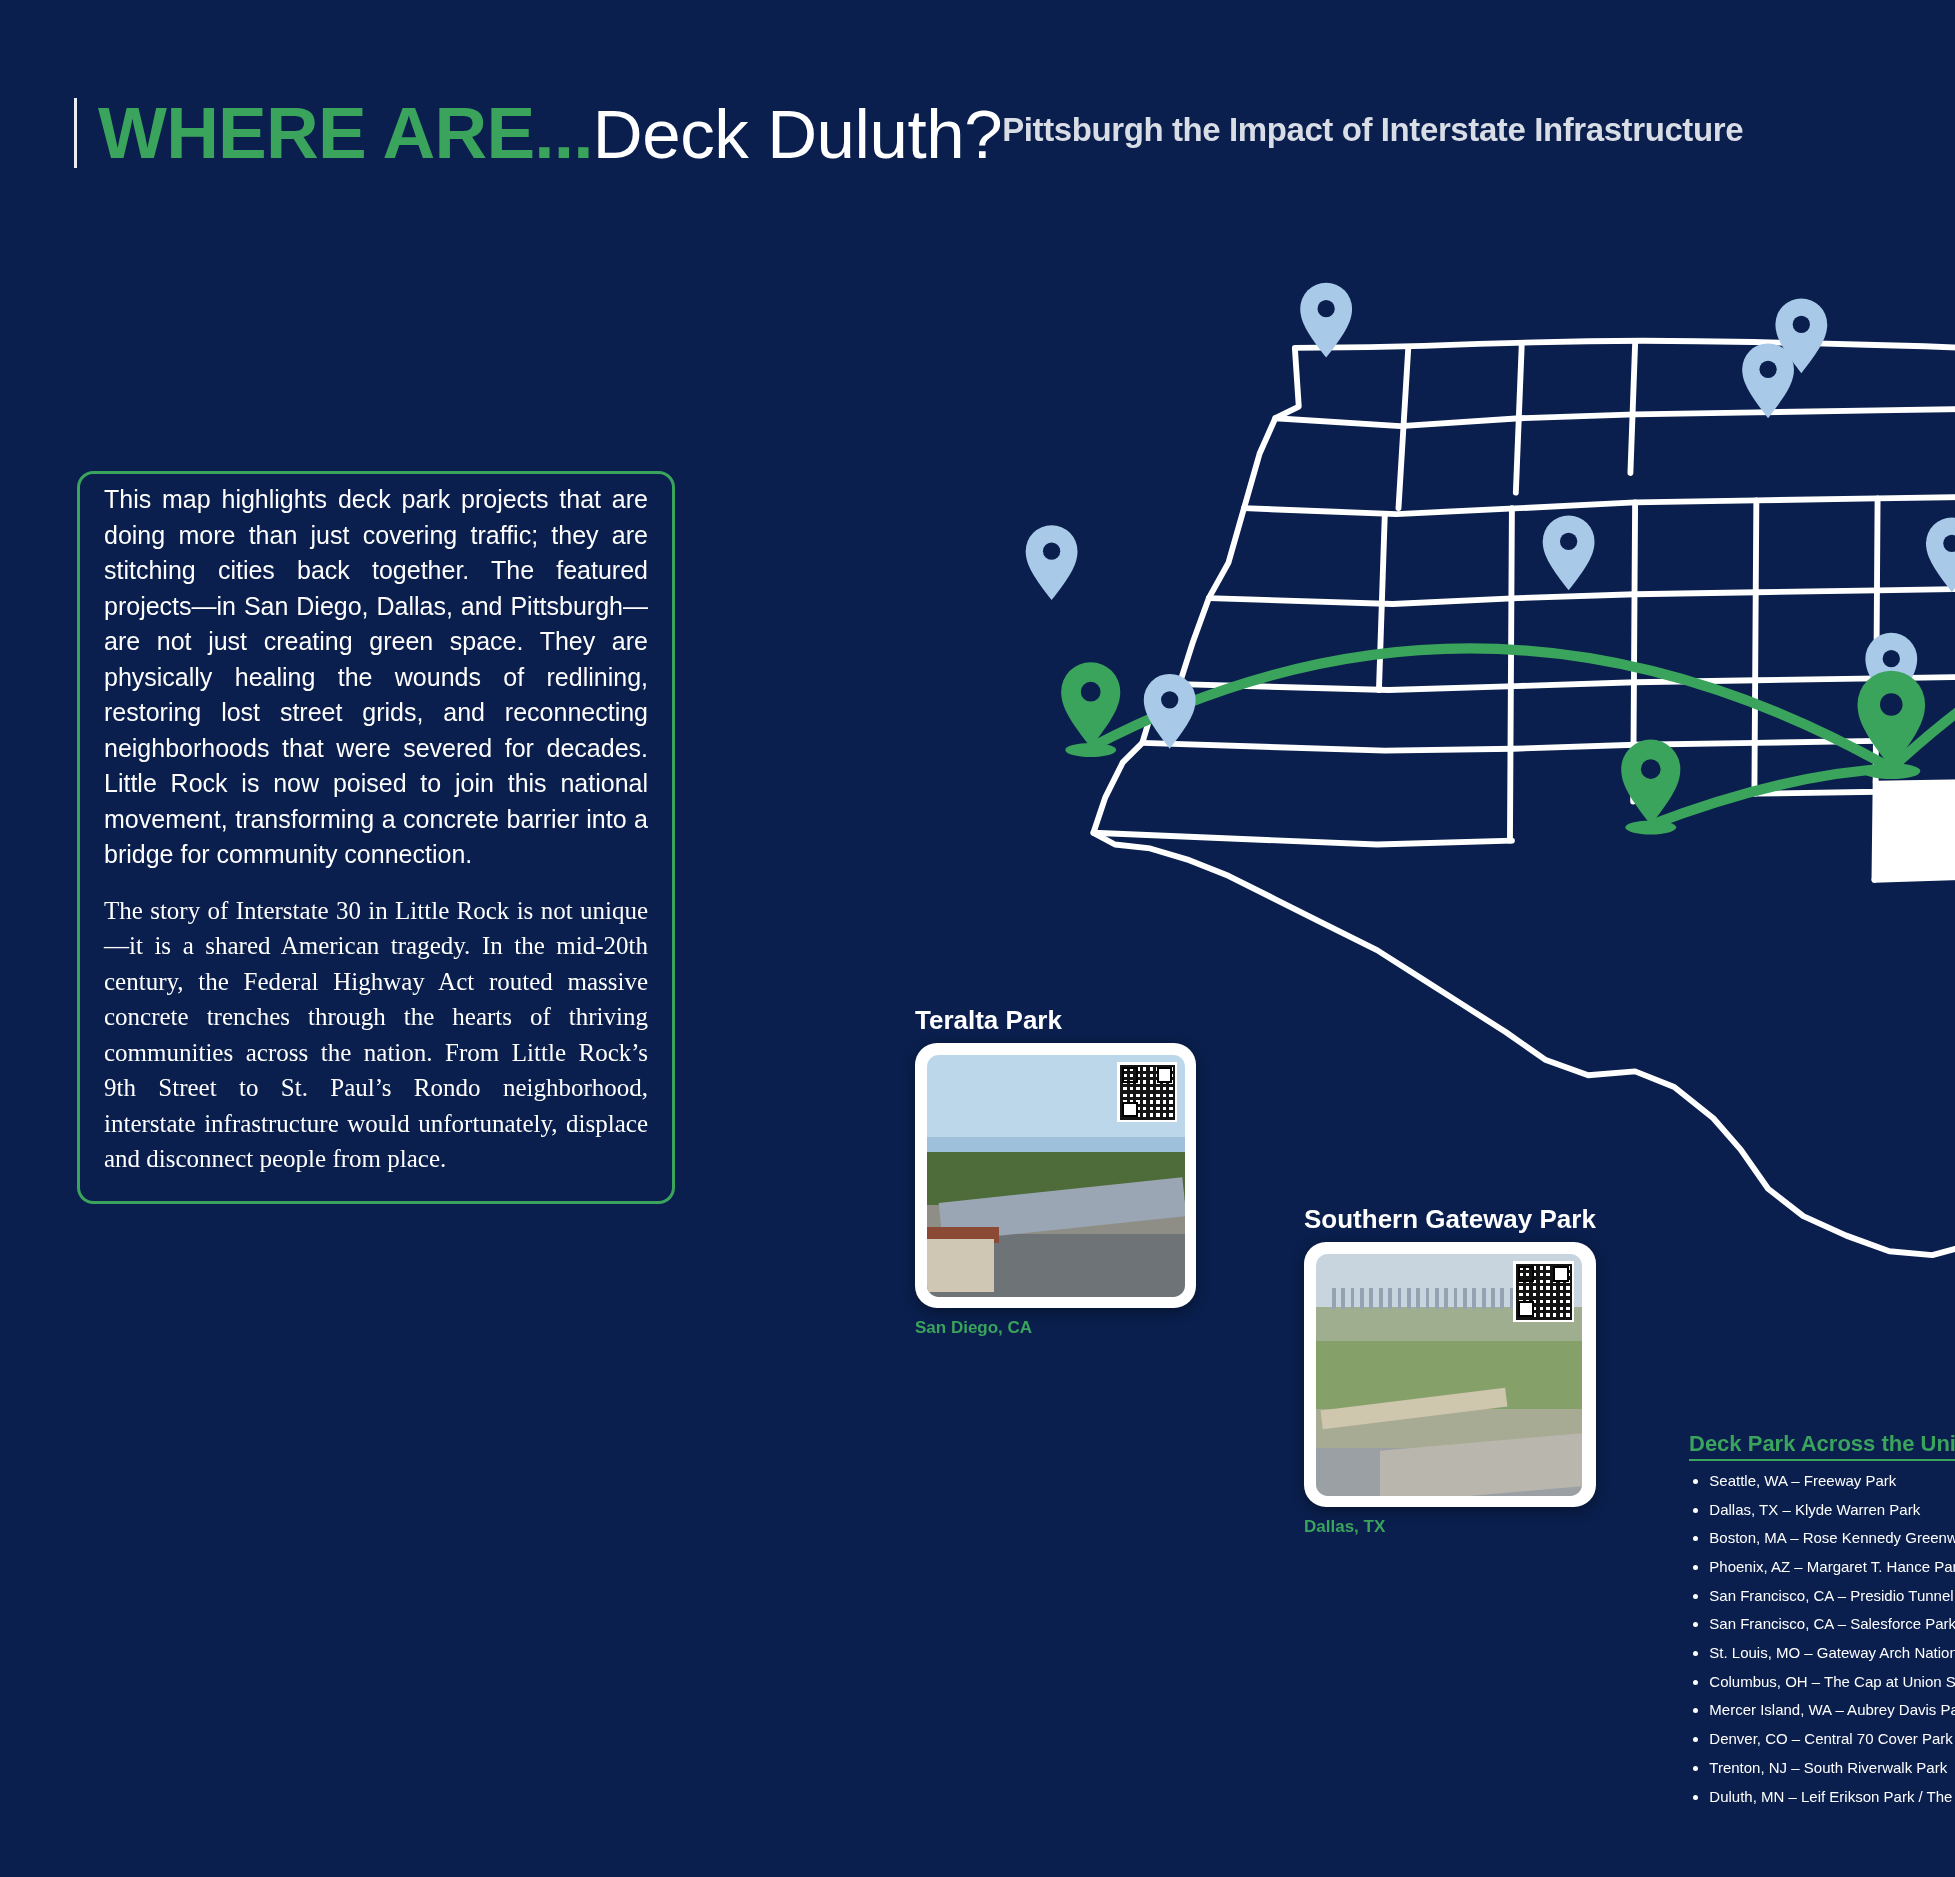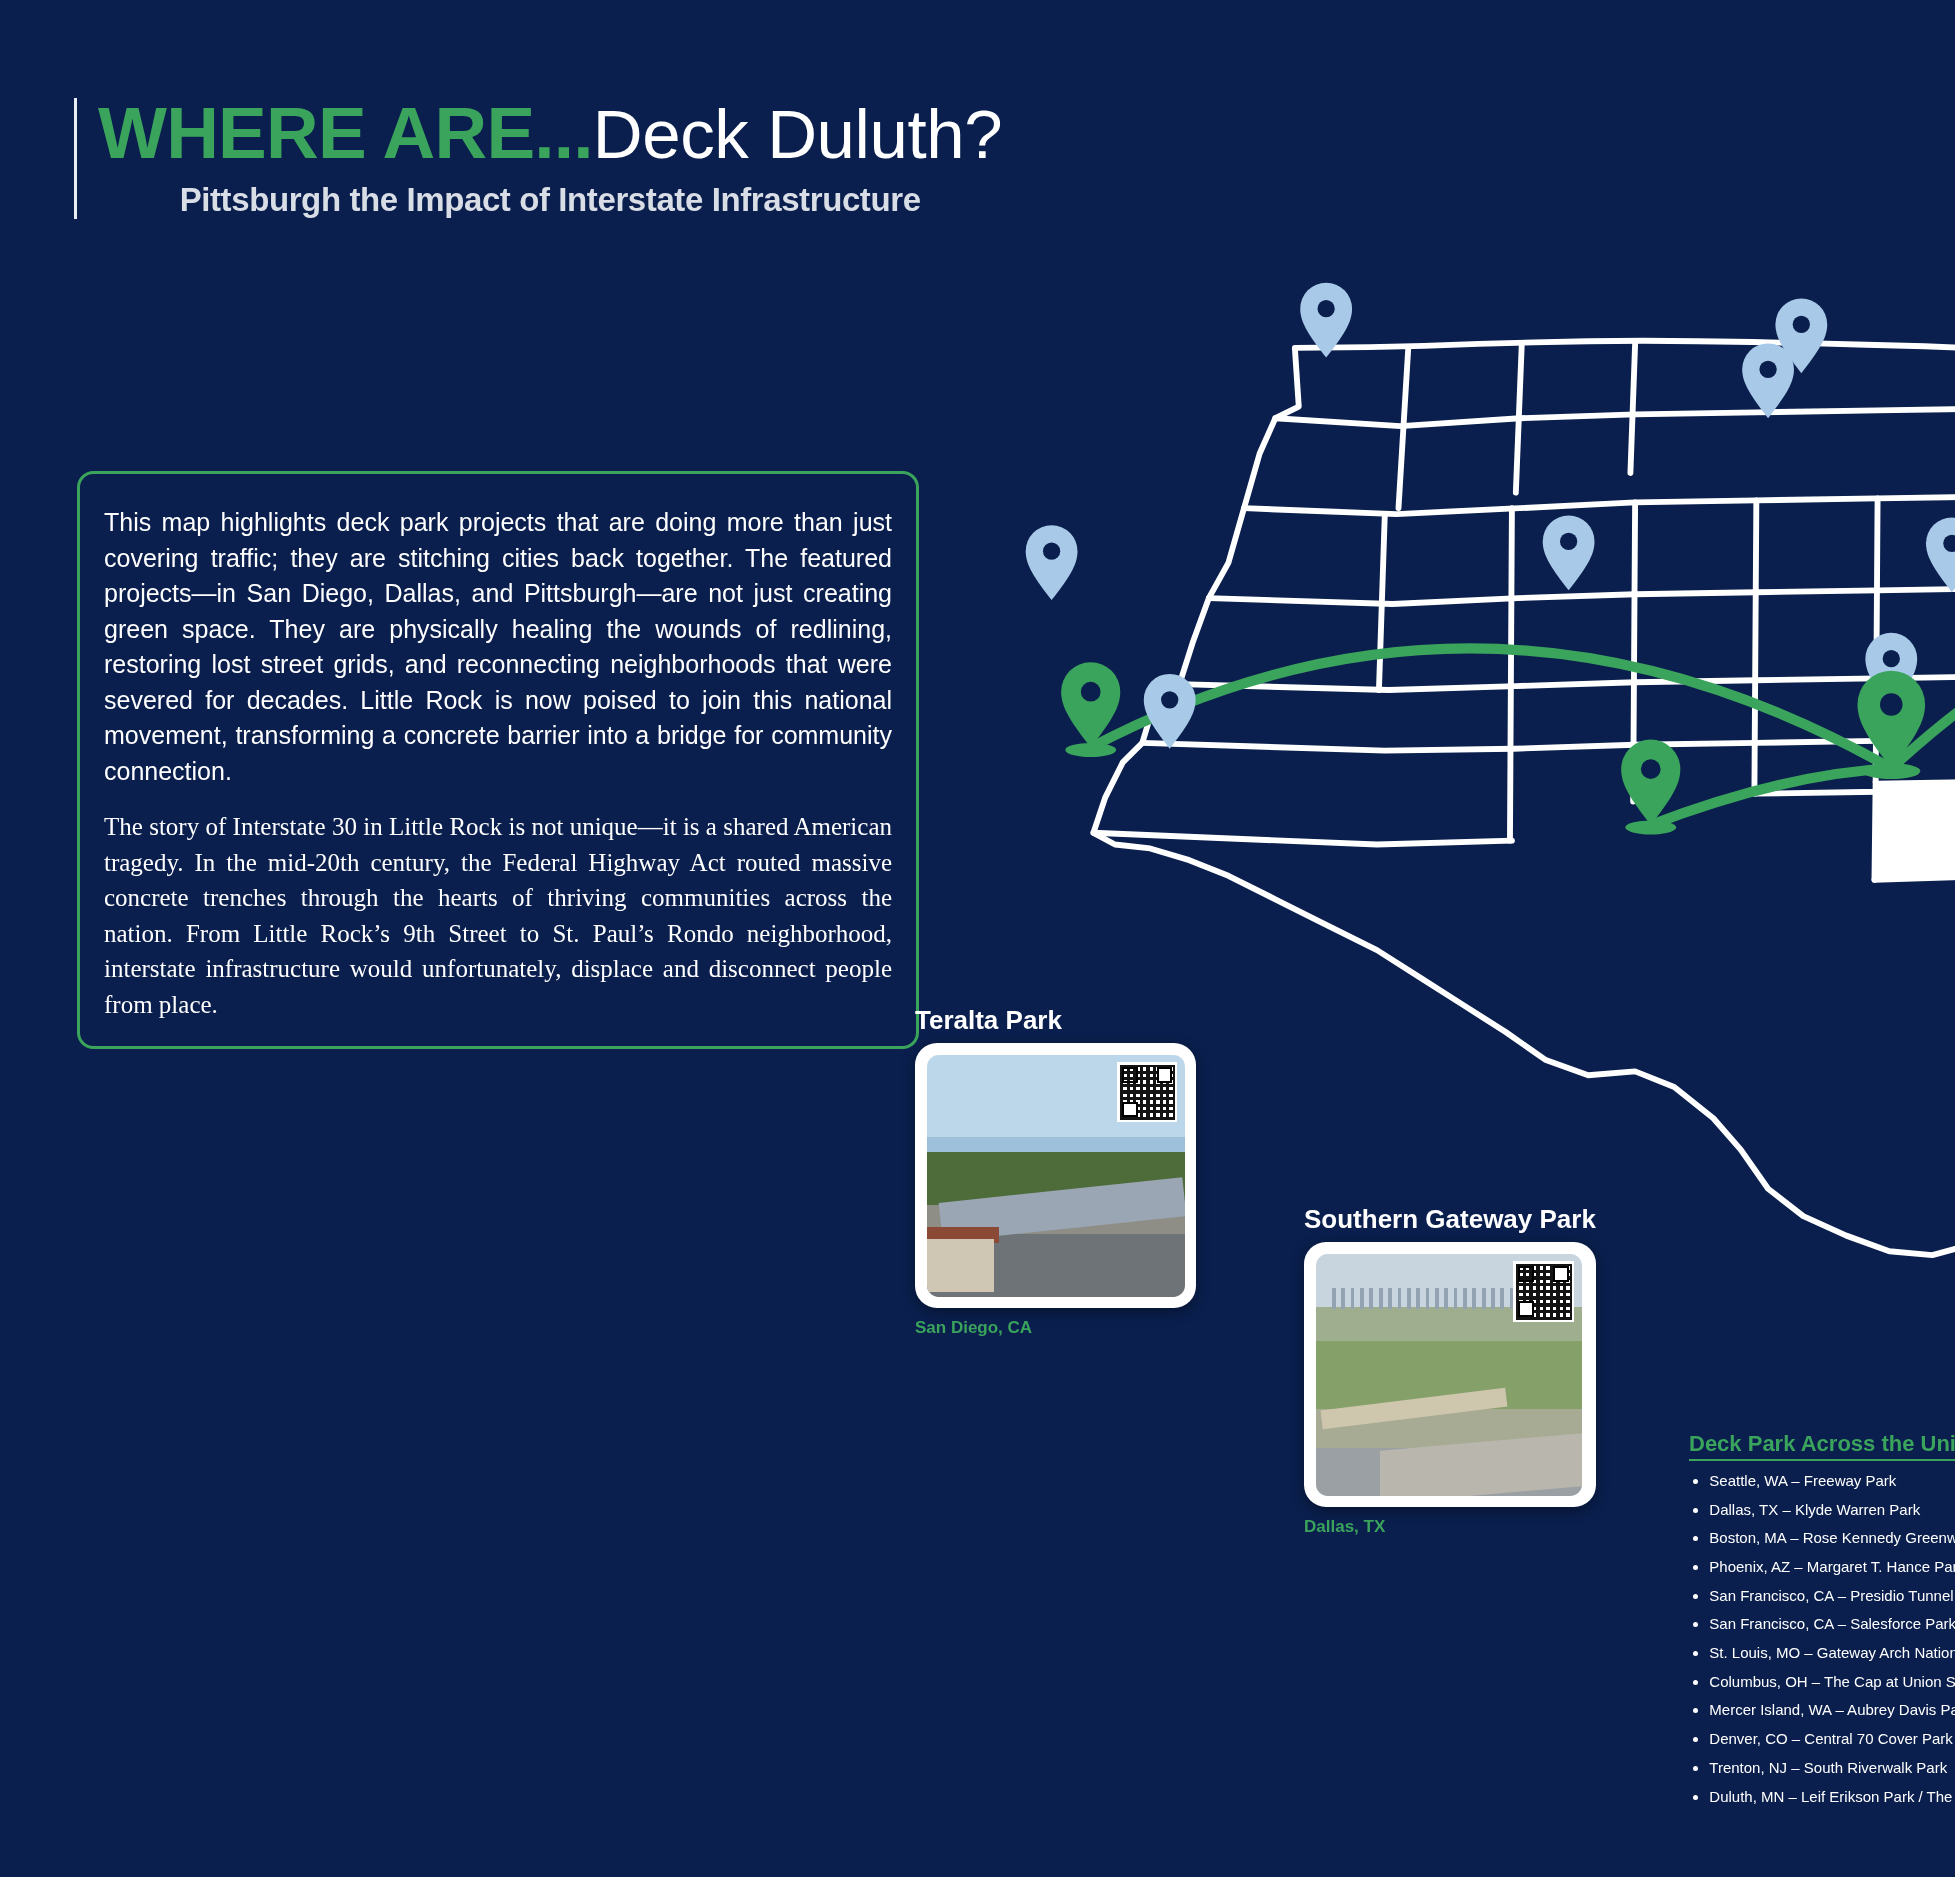--- a/index.html
+++ b/index.html
@@ -8,35 +8,35 @@
     background:#0a1f4d;
     font-family:"Liberation Sans", sans-serif;
     overflow:hidden;
     position:relative;
   }
   .poster{position:absolute;inset:0;background:#0a1f4d;}
 
   
   .header{position:absolute;left:74px;top:98px;display:flex;align-items:stretch;}
   .header-rule{width:3.1px;background:#e9eef5;margin-right:21px;}
-  .header-text{display:flex;flex-direction:column;justify-content:center;align-items:center;}
+  .header-text{display:flex;flex-direction:row;justify-content:center;}
   .title-line{display:flex;align-items:baseline;white-space:nowrap;line-height:.95;}
   .title-green{font-size:73px;font-weight:800;color:#3aa35c;letter-spacing:-0.8px;}
   .title-white{font-size:69px;font-weight:400;color:#ffffff;letter-spacing:-0.4px;}
   .subtitle{font-size:33px;font-weight:700;color:#d8dde6;margin-top:13.3px;letter-spacing:-0.4px;white-space:nowrap;}
 
   
   .section-heading{
     position:absolute;left:77px;top:366px;
     font-size:44px;font-weight:700;color:#ffffff;letter-spacing:-0.4px;
   }
   .story-box{
-    position:absolute;left:77px;top:471px;width:842px;
+    position:absolute;left:77px;top:471px;width:598px;
     border:3.5px solid #3aa35c;border-radius:16.4px;
-    padding:31px 24px 24px 24px;box-sizing:border-box;
+    padding:8px 24px 24px 24px;box-sizing:border-box;
     background:#0a1f4d;
   }
   .story-p{
     font-size:25px;line-height:1.42;color:#ffffff;
     text-align:justify;text-justify:inter-word;font-weight:300;
     margin:0 0 20.3px 0;
   }
   .story-p:last-child{margin-bottom:0;font-family:Liberation Serif, serif;}
 
   

